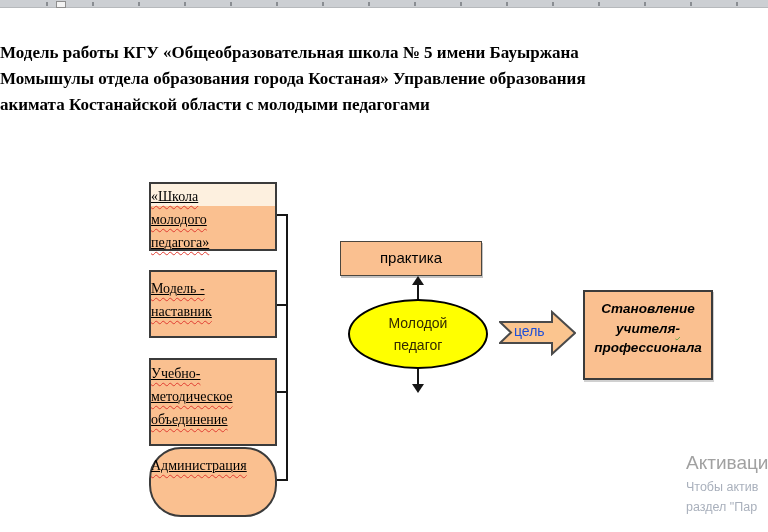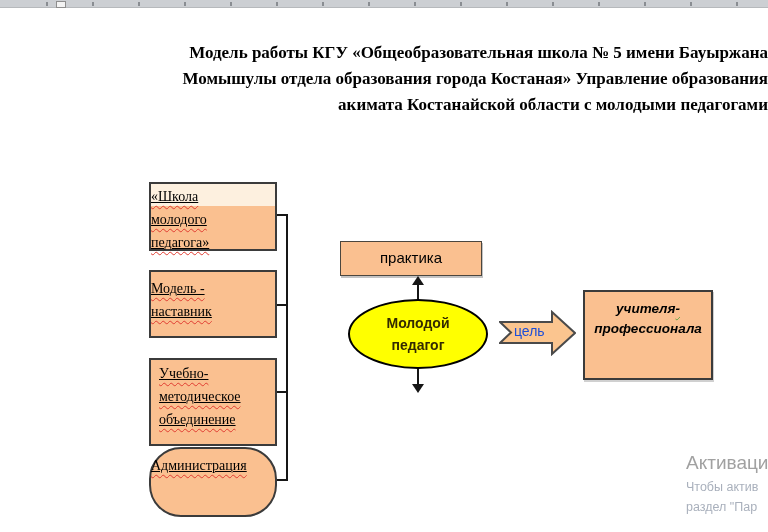--- a/index.html
+++ b/index.html
@@ -11,54 +11,54 @@
   
   .ruler { position:absolute; left:0; top:0; width:768px; height:8px;
            background:#cccfd3; border-bottom:1px solid #b6b9bc; }
   .ruler-ticks { position:absolute; left:0; top:2px; width:768px; height:4px;
            background:repeating-linear-gradient(to right, transparent 0 44px, #898d92 44px 46px);
            background-position:2px 0; }
   .ruler-tab { position:absolute; left:56px; top:1px; width:10px; height:7px;
            background:#f3f3f3; border:1px solid #8e8e8e; }
 
   
-  .title { position:absolute; left:0; top:40px; width:768px; text-align:right;
+  .title { position:absolute; left:0; top:40px; width:768px; text-align:left;
            font-weight:bold; font-size:17px; line-height:26px; }
   .title div { white-space:nowrap; }
 
   
   .lbox { position:absolute; left:149px; width:128px; border:2px solid #3b3b3b;
           background:var(--peach); text-align:left; font-size:14px; line-height:23px; }
   .lbox .ln { text-decoration:underline solid #000 1px; }
   .sq-red { text-decoration:underline wavy var(--squiggle-red) 1px; text-underline-offset:4px; }
   .sq-green { text-decoration:underline wavy var(--squiggle-green) 1px; text-underline-offset:3px; }
 
   .box1 { top:182px; height:69px; padding-top:1px;
           background:linear-gradient(to bottom, var(--cream) 0 22px, var(--peach) 22px); }
   .box2 { top:270px; height:68px; padding-top:5px; }
-  .box3 { top:358px; height:88px; padding-top:2px;padding-left:8px; }
+  .box3 { top:358px; height:88px; padding-top:2px; }
   .box4 { top:447px; height:70px; padding-top:5px;border-radius:32px; }
 
   .conn { position:absolute; background:#161616; }
   .conn-v  { left:286px; top:214px; width:2px; height:267px; }
   .conn-h1 { left:277px; top:214px; width:11px; height:2px; }
   .conn-h2 { left:277px; top:304px; width:11px; height:2px; }
   .conn-h3 { left:277px; top:391px; width:11px; height:2px; }
   .conn-h4 { left:277px; top:479px; width:11px; height:2px; }
 
   .cbox { position:absolute; background:var(--peach); border:1.5px solid #4b463e;
           text-align:center; font-family:"Liberation Sans","DejaVu Sans",sans-serif;
           font-size:15px; box-shadow:1px 2px 0 rgba(145,145,145,.55); }
   .cbox-top    { left:340px; top:241px; width:142px; height:35px; line-height:31px; }
   .cbox-bottom { left:348px; top:393px; width:144px; height:35px; line-height:31px; }
 
   .ellipse { position:absolute; left:348px; top:299px; width:140px; height:70px;
              background:var(--yellow); border:2px solid #000; border-radius:50%;
              display:flex; flex-direction:column; align-items:center; justify-content:center;
-             font-family:"Liberation Sans","DejaVu Sans",sans-serif; font-weight:bold;
+             font-family:"Liberation Sans","DejaVu Sans",sans-serif; font-weight:normal;
              font-size:14px; line-height:22px; color:#332a00; }
 
   .vline { position:absolute; width:2px; background:#161616; }
   .vline-top    { left:417px; top:284px; height:16px; }
   .vline-bottom { left:417px; top:369px; height:16px; }
   .ah { position:absolute; width:0; height:0;
         border-left:6px solid transparent; border-right:6px solid transparent; }
   .ah-up   { left:412px; top:276px; border-bottom:9px solid #161616; }
   .ah-down { left:412px; top:384px; border-top:9px solid #161616; }
 
@@ -137,20 +137,21 @@
 
 
   <div class="goal-arrow">
     <svg width="77" height="46" viewBox="0 0 77 46">
       <path d="M1,12 L53,12 L53,2 L76,23 L53,44 L53,33 L1,33 L12,22.5 Z" fill="#fbc58f" stroke="#4a4a4a" stroke-width="2" stroke-linejoin="miter"></path>
     </svg>
     <span class="lbl">цель</span>
   </div>
 
   <div class="rbox">
+    <div>Становление</div>
     <div><span>учителя</span><span class="sq-green">-</span></div>
     <div>профессионала</div>
   </div>
 
   <div class="wm">
     <div class="wm1">Активаци</div>
     <div class="wm2">Чтобы актив</div>
     <div class="wm2">раздел "Пар</div>
   </div>
 

